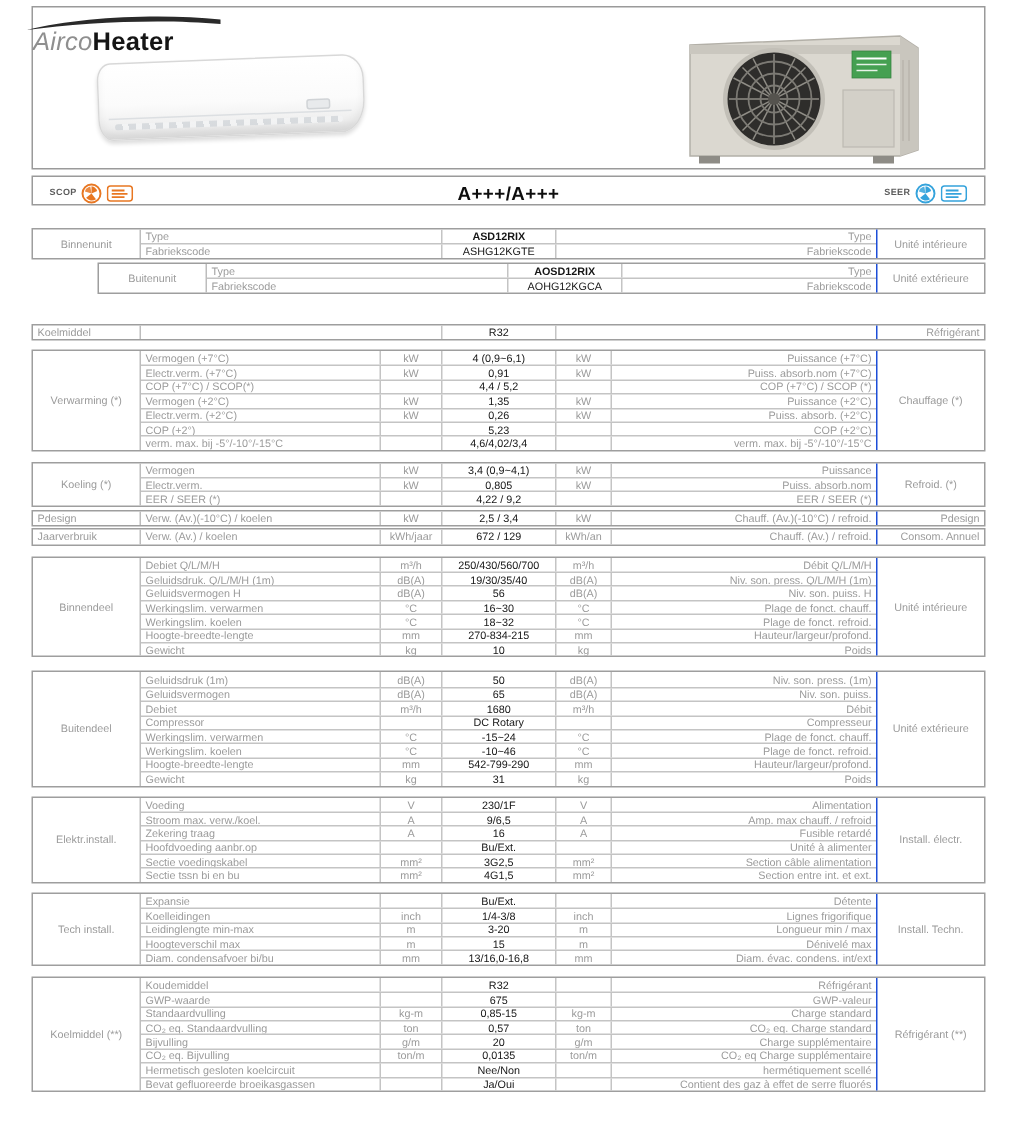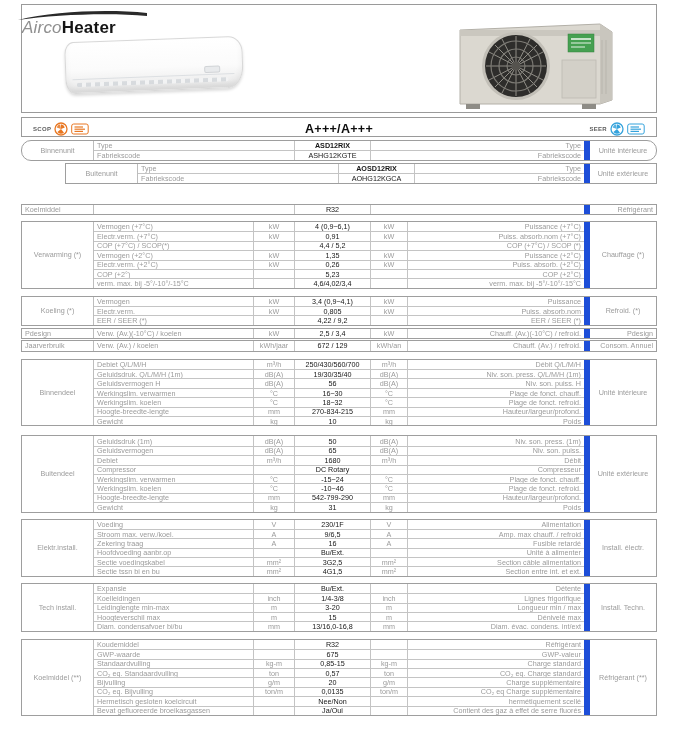--- a/index.html
+++ b/index.html
@@ -30,21 +30,21 @@
   
   .rating-row{position:absolute;left:21px;top:117px;width:636px;height:20px;border:1px solid #9a9a9a;background:#fff;display:flex;align-items:flex-end;justify-content:space-between;padding:0 11px}
   .rating-side{display:flex;align-items:center;gap:3px;z-index:2}
   .rating-tag{font-size:6px;font-weight:700;color:#5c5c5c;letter-spacing:.3px}
   .rating-center{position:absolute;left:0;right:0;text-align:center;font-size:12.5px;font-weight:700;color:#0d0d0d;letter-spacing:.3px}
 
   
   #spec-table{position:absolute;left:21px;top:140px;width:636px}
   .block{display:flex;border:1px solid #9e9e9e;background:#fff}
   .group-nl{width:72px;flex:0 0 72px;border-right:1px solid #bdbdbd;display:flex;align-items:center;justify-content:center;text-align:center;color:#9b9b9b;font-size:7.2px;padding:0 2px}
-  .group-fr{width:72px;flex:0 0 72px;border-left:6px solid #1d4ed8;display:flex;align-items:center;justify-content:center;text-align:center;color:#9b9b9b;font-size:7.2px;padding:0 2px}
+  .group-fr{width:72px;flex:0 0 72px;border-left:1px solid #1d4ed8;display:flex;align-items:center;justify-content:center;text-align:center;color:#9b9b9b;font-size:7.2px;padding:0 2px}
   .block.single .group-nl{justify-content:flex-start;text-align:left;padding-left:3px}
   .block.single .group-fr{justify-content:flex-end;text-align:right;padding-right:3px}
   .mid{flex:1;display:flex;flex-direction:column}
   .row{display:flex;height:9.4px}
   .row + .row{border-top:1px solid #c4c4c4}
   .c{display:flex;align-items:center;font-size:7.2px;color:#9b9b9b;overflow:hidden;white-space:nowrap}
   .c + .c{border-left:1px solid #c4c4c4}
   .label-nl{flex:0 0 159px;padding-left:3px;justify-content:flex-start}
   .unit{flex:0 0 41px;justify-content:center;text-align:center}
   .unit-fr{flex:0 0 37px}
@@ -144,21 +144,21 @@
       <svg width="18" height="12" viewBox="0 0 18 12" style="color:#35a3dc">
         <rect x="0.7" y="1" width="16.5" height="10" rx="2" fill="none" stroke="currentColor" stroke-width="1"></rect>
         <line x1="3.5" y1="4" x2="12" y2="4" stroke="currentColor" stroke-width="1.2"></line>
         <line x1="3.5" y1="6.2" x2="14" y2="6.2" stroke="currentColor" stroke-width="1.2"></line>
         <line x1="3.5" y1="8.4" x2="12" y2="8.4" stroke="currentColor" stroke-width="1.2"></line>
       </svg>
     </div>
   </div>
 
   <div id="spec-table">
-      <div class="block merged" style="margin-top: 0px; border-radius: 10px;">
+      <div class="block merged" style="margin-top: 12px;">
         <div class="group-nl">Binnenunit</div>
         <div class="mid">
           <div class="row">
             <div class="c label-nl">Type</div>
             <div class="c value bold">ASD12RIX</div>
             <div class="c label-fr">Type</div>
           </div>
           <div class="row">
             <div class="c label-nl">Fabriekscode</div>
             <div class="c value">ASHG12KGTE</div>

